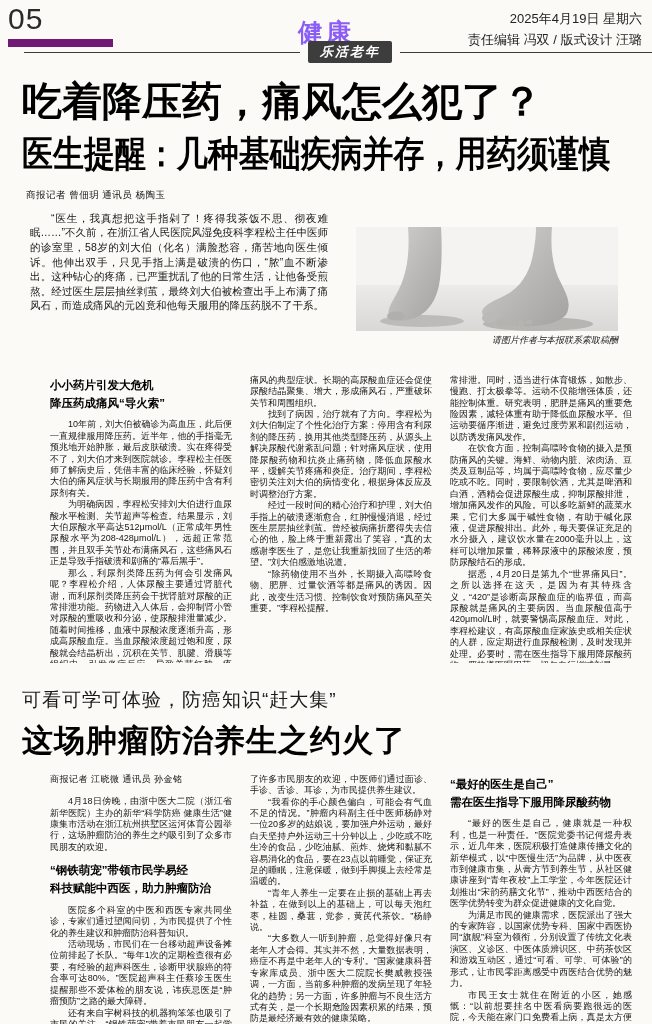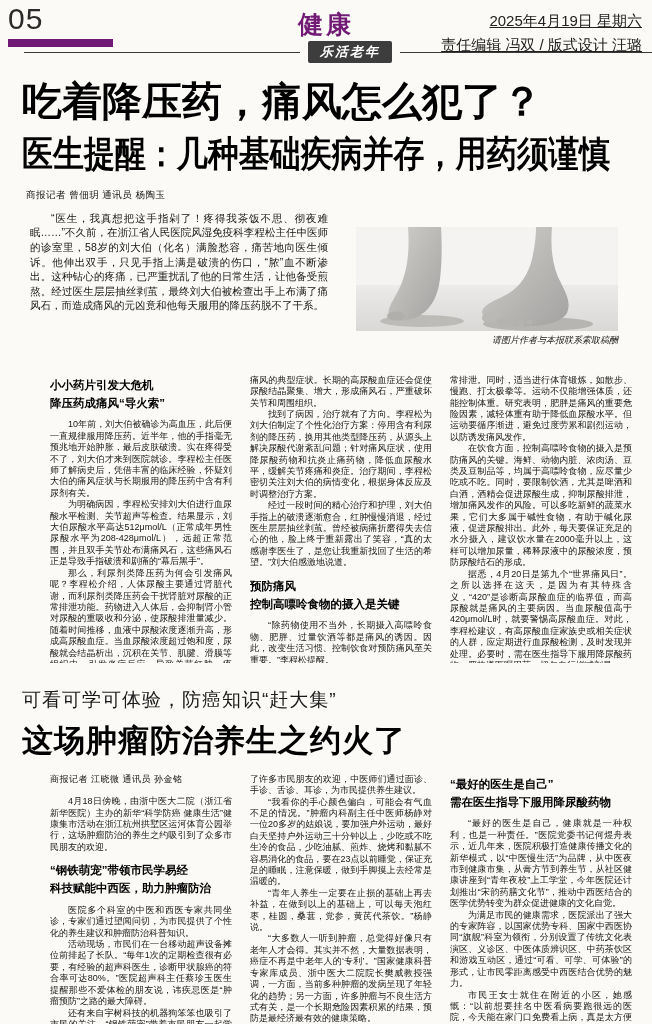--- a/index.html
+++ b/index.html
@@ -10,26 +10,26 @@
   }
   .page{position:relative;width:652px;height:1024px;}
 
   
   .hdr{position:relative;height:54px;}
   .pagenum{
     position:absolute;left:8px;top:2px;font-size:30px;color:#2a2a2a;
     letter-spacing:1px;padding:0 70px 3px 0;border-bottom:8px solid #701a75;
   }
   .section-title{
-    position:absolute;left:50%;top:8px;transform:translateX(-50%);
-    font-size:25px;font-weight:bold;letter-spacing:3px;color:#701a75;white-space:nowrap;
+    position:absolute;left:50%;top:16px;transform:translateX(-50%);
+    font-size:25px;font-weight:bold;letter-spacing:3px;color:#8b5cf6;white-space:nowrap;
   }
   .hdr-right{
     position:absolute;right:10px;top:9px;text-align:right;
-    font-size:15px;line-height:1.6;color:#222;white-space:nowrap;text-decoration:underline;
+    font-size:13px;line-height:1.6;color:#222;white-space:nowrap;
   }
   .hdr-rule{
     position:absolute;left:0;top:41px;width:100%;
     display:flex;align-items:center;padding-left:24px;
   }
   .hdr-rule::before,.hdr-rule::after{content:"";flex:1;border-top:1px solid #3a3a3a;}
   .badge{
     margin:0 8px;background:#3d3d3d;color:#fff;border-radius:2px;
     font-family:"DejaVu Serif","Liberation Serif",serif;font-style:italic;font-weight:bold;
     font-size:13px;letter-spacing:2px;padding:2px 12px;white-space:nowrap;
@@ -137,24 +137,20 @@
             <p class="para">为明确病因，李程松安排刘大伯进行血尿酸水平检测、关节超声等检查。结果显示，刘大伯尿酸水平高达512μmol/L（正常成年男性尿酸水平为208-428μmol/L），远超正常范围，并且双手关节处布满痛风石，这些痛风石正是导致手指破溃和剧痛的“幕后黑手”。</p>
             <p class="para">那么，利尿剂类降压药为何会引发痛风呢？李程松介绍，人体尿酸主要通过肾脏代谢，而利尿剂类降压药会干扰肾脏对尿酸的正常排泄功能。药物进入人体后，会抑制肾小管对尿酸的重吸收和分泌，使尿酸排泄量减少。随着时间推移，血液中尿酸浓度逐渐升高，形成高尿酸血症。当血尿酸浓度超过饱和度，尿酸就会结晶析出，沉积在关节、肌腱、滑膜等组织中，引发炎症反应，导致关节红肿、疼痛，这就是</p>
           </div>
       </div>
       <div class="col">
         <div>
             <p class="para cont">痛风的典型症状。长期的高尿酸血症还会促使尿酸结晶聚集、增大，形成痛风石，严重破坏关节和周围组织。</p>
             <p class="para">找到了病因，治疗就有了方向。李程松为刘大伯制定了个性化治疗方案：停用含有利尿剂的降压药，换用其他类型降压药，从源头上解决尿酸代谢紊乱问题；针对痛风症状，使用降尿酸药物和抗炎止痛药物，降低血尿酸水平，缓解关节疼痛和炎症。治疗期间，李程松密切关注刘大伯的病情变化，根据身体反应及时调整治疗方案。</p>
             <p class="para">经过一段时间的精心治疗和护理，刘大伯手指上的破溃逐渐愈合，红肿慢慢消退，经过医生层层抽丝剥茧。曾经被病痛折磨得失去信心的他，脸上终于重新露出了笑容，“真的太感谢李医生了，是您让我重新找回了生活的希望。”刘大伯感激地说道。</p>
           </div>
-        <h3 class="subhead mid">
-          <span>预防痛风</span>
-          <span>控制高嘌呤食物的摄入是关键</span>
-        </h3>
         <div>
             <p class="para">“除药物使用不当外，长期摄入高嘌呤食物、肥胖、过量饮酒等都是痛风的诱因。因此，改变生活习惯、控制饮食对预防痛风至关重要。”李程松提醒。</p>
           </div>
       </div>
       <div class="col">
         <div>
             <p class="para cont">常排泄。同时，适当进行体育锻炼，如散步、慢跑、打太极拳等。运动不仅能增强体质，还能控制体重。研究表明，肥胖是痛风的重要危险因素，减轻体重有助于降低血尿酸水平。但运动要循序渐进，避免过度劳累和剧烈运动，以防诱发痛风发作。</p>
             <p class="para">在饮食方面，控制高嘌呤食物的摄入是预防痛风的关键。海鲜、动物内脏、浓肉汤、豆类及豆制品等，均属于高嘌呤食物，应尽量少吃或不吃。同时，要限制饮酒，尤其是啤酒和白酒，酒精会促进尿酸生成，抑制尿酸排泄，增加痛风发作的风险。可以多吃新鲜的蔬菜水果，它们大多属于碱性食物，有助于碱化尿液，促进尿酸排出。此外，每天要保证充足的水分摄入，建议饮水量在2000毫升以上，这样可以增加尿量，稀释尿液中的尿酸浓度，预防尿酸结石的形成。</p>
             <p class="para">据悉，4月20日是第九个“世界痛风日”。之所以选择在这天，是因为有其特殊含义，“420”是诊断高尿酸血症的临界值，而高尿酸就是痛风的主要病因。当血尿酸值高于420μmol/L时，就要警惕高尿酸血症。对此，李程松建议，有高尿酸血症家族史或相关症状的人群，应定期进行血尿酸检测，及时发现并处理。必要时，需在医生指导下服用降尿酸药物，严格遵医嘱用药，切勿自行增减剂量。</p>
           </div>

